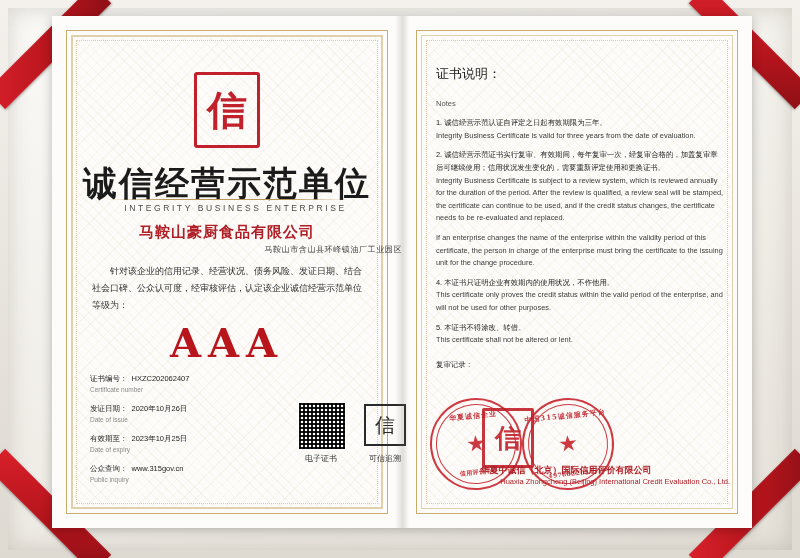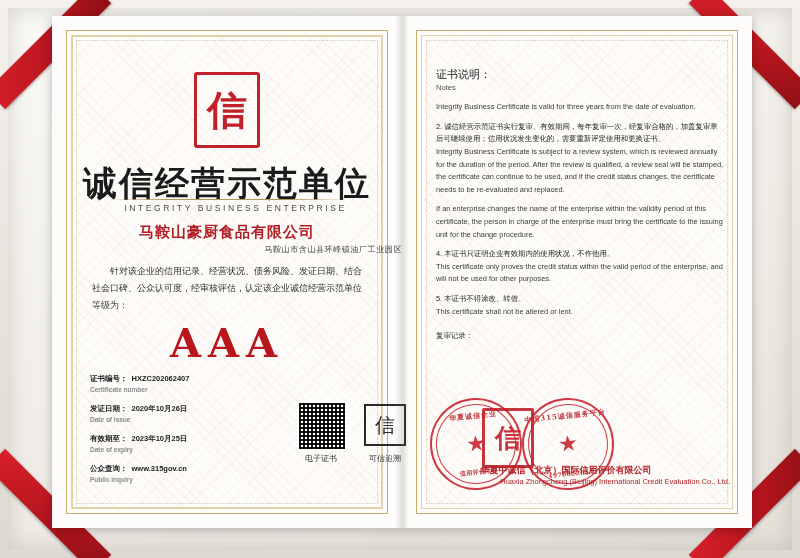--- a/index.html
+++ b/index.html
@@ -175,21 +175,21 @@
 
   
   .meta {
     position: absolute;
     left: 38px; top: 358px;
     width: 150px;
     font-size: 7.5px;
     color: #333;
     line-height: 10px;
   }
-  .meta-row { margin-bottom: 9px; font-weight: bold; }
+  .meta-row { margin-bottom: 9px; }
   .meta-row .cn { display: inline; font-size: 7.5px; color: #222; }
   .meta-row .val { display: inline; font-size: 7.5px; color: #222; margin-left: 4px; }
   .meta-row .en { display: block; font-size: 6.5px; color: #8a8a8a; margin-top: 1px; }
 
   
   .qr {
     position: absolute;
     left: 246px; top: 386px;
     width: 46px; height: 46px;
     background-color: #fff;
@@ -228,21 +228,21 @@
   }
 
   
   .notes-wrap {
     position: absolute;
     left: 34px; right: 28px; top: 52px;
     font-size: 7.4px;
     line-height: 12.6px;
     color: #222;
   }
-  .notes-head-cn { font-size: 11px; color: #1a1a1a; margin-bottom: 1px; }
+  .notes-head-cn { font-size: 13px; color: #1a1a1a; margin-bottom: 17px; }
   .notes-head-en { font-size: 7.6px; color: #555; margin-bottom: 7px; }
   .note-cn { color: #1d1d1d; }
   .note-en { color: #3b3b3b; margin-bottom: 7px; }
   .review-cn { margin-top: 12px; color: #1d1d1d; }
   .review-en { color: #3b3b3b; }
 
   
   .stamp {
     position: absolute;
     width: 92px; height: 92px;
@@ -367,20 +367,21 @@
     </div>
 
     <div class="page right">
       <div class="frame thin"></div>
       <div class="guilloche"></div>
 
       <div class="notes-wrap">
         <div class="notes-head-cn">证书说明：</div>
         <div class="notes-head-en">Notes</div>
 
+        <div class="note-cn">1. 诚信经营示范认证自评定之日起有效期限为三年。</div>
         <div class="note-en">Integrity Business Certificate is valid for three years from the date of evaluation.</div>
 
         <div class="note-cn">2. 诚信经营示范证书实行复审、有效期间，每年复审一次，经复审合格的，加盖复审章后可继续使用；信用状况发生变化的，需要重新评定使用和更换证书。</div>
         <div class="note-en">Integrity Business Certificate is subject to a review system, which is reviewed annually for the duration of the period. After the review is qualified, a review seal will be stamped, the certificate can continue to be used, and if the credit status changes, the certificate needs to be re-evaluated and replaced.</div>
 
         <div class="note-en">If an enterprise changes the name of the enterprise within the validity period of this certificate, the person in charge of the enterprise must bring the certificate to the issuing unit for the change procedure.</div>
 
         <div class="note-cn">4. 本证书只证明企业有效期内的使用状况，不作他用。</div>
         <div class="note-en">This certificate only proves the credit status within the valid period of the enterprise, and will not be used for other purposes.</div>
 

